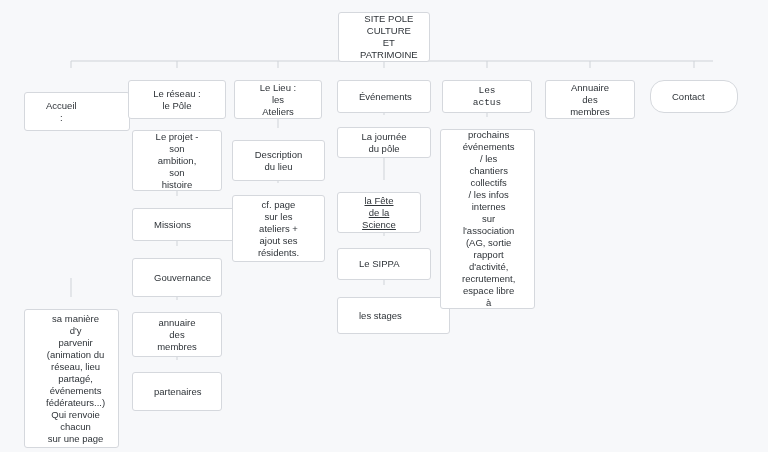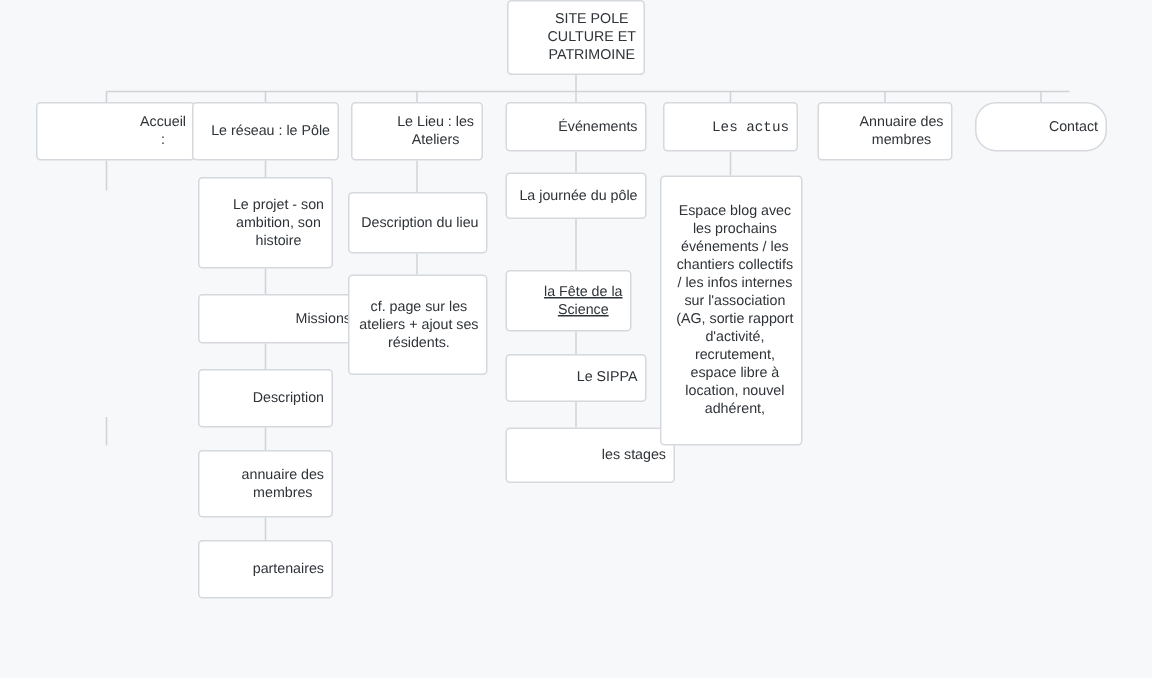--- a/index.html
+++ b/index.html
@@ -20,27 +20,28 @@
     height: 452px;
   }
   .node {
     position: absolute;
     box-sizing: border-box;
     background: #ffffff;
     border: 1px solid #d5d8dd;
     border-radius: 3px;
     display: flex;
     align-items: center;
-    justify-content: flex-end;
+    justify-content: flex-start;
     text-align: center;
     color: #2e3338;
     font-size: 9.5px;
     line-height: 12px;
-    padding: 3px 5px;
+    padding: 3px 21px;
     overflow: hidden;
+    margin-top: 12px;
   }
   .node span {
     display: block;
     white-space: pre-line;
   }
   .root {
     font-size: 9.5px;
     line-height: 12px;
   }
   svg.links {
@@ -93,21 +94,21 @@
 
     <path d="M 487 101 L 487 117"></path>
   </svg>
 
   <div class="node root" style="left:338px; top:0px; width:92px; height:50px;">
     <span>SITE POLE
 CULTURE ET
 PATRIMOINE</span>
   </div>
 
-  <div class="node" style="left:24px; top:68px; width:106px; height:39px;">
+  <div class="node" style="left:24px; top:80px; width:106px; height:39px;">
     <span>Accueil
 :</span>
   </div>
   <div class="node" style="left:128px; top:68px; width:98px; height:39px;">
     <span>Le réseau : le Pôle</span>
   </div>
   <div class="node" style="left:234px; top:68px; width:88px; height:39px;">
     <span>Le Lieu : les
 Ateliers</span>
   </div>
@@ -118,31 +119,42 @@
     <span>Les actus</span>
   </div>
   <div class="node" style="left:545px; top:68px; width:90px; height:39px;">
     <span>Annuaire des
 membres</span>
   </div>
   <div class="node" style="left:650px; top:68px; width:88px; height:33px;border-radius:14px;">
     <span>Contact</span>
   </div>
 
+  <div class="node" style="left:24px; top:297px; width:95px; height:139px;">
+    <span>sa manière d'y
+parvenir
+(animation du
+réseau, lieu
+partagé,
+événements
+fédérateurs...)
+Qui renvoie chacun
+sur une page</span>
+  </div>
 
   <div class="node" style="left:132px; top:118px; width:90px; height:61px;">
     <span>Le projet - son
 ambition, son
 histoire</span>
   </div>
   <div class="node" style="left:132px; top:196px; width:108px; height:33px;">
     <span>Missions</span>
   </div>
   <div class="node" style="left:132px; top:246px; width:90px; height:39px;">
-    <span>Description</span>
+    <span>Gouvernance</span>
   </div>
   <div class="node" style="left:132px; top:300px; width:90px; height:45px;">
     <span>annuaire des
 membres</span>
   </div>
   <div class="node" style="left:132px; top:360px; width:90px; height:39px;">
     <span>partenaires</span>
   </div>
 
   <div class="node" style="left:232px; top:128px; width:93px; height:41px;">

